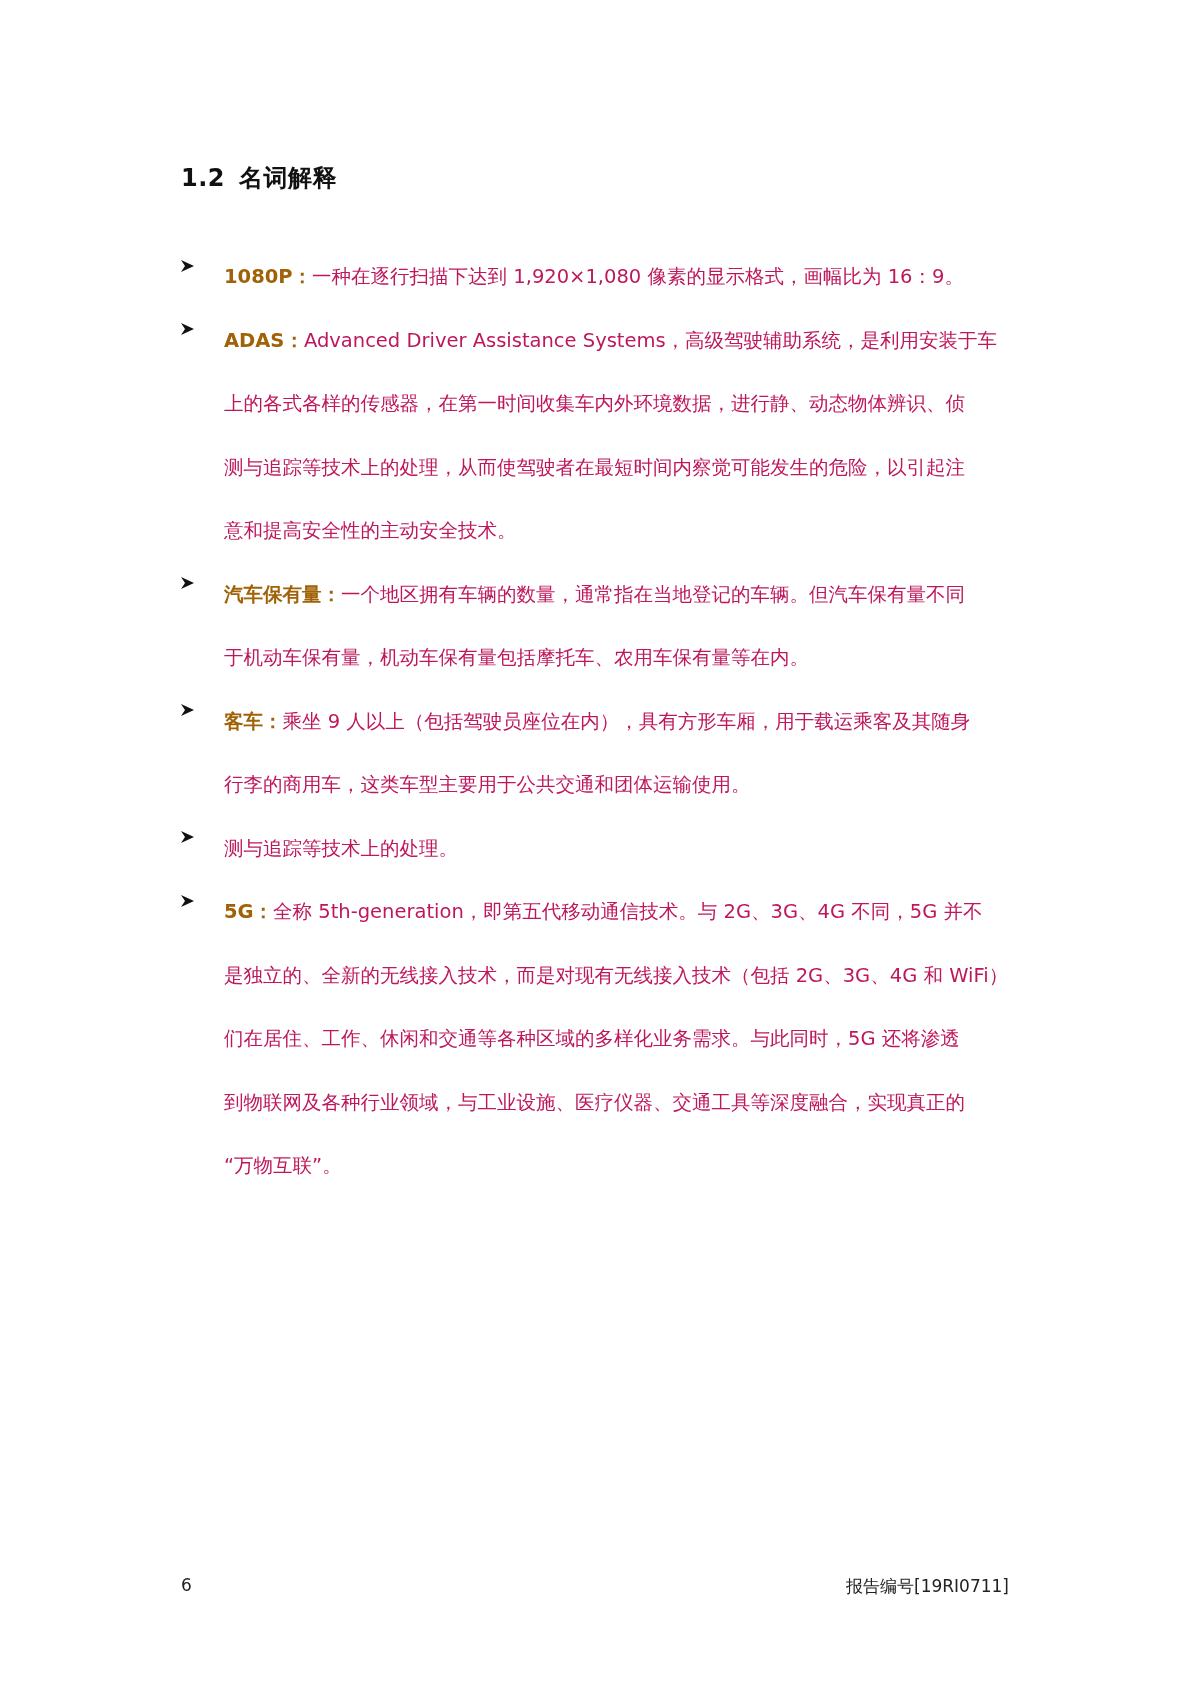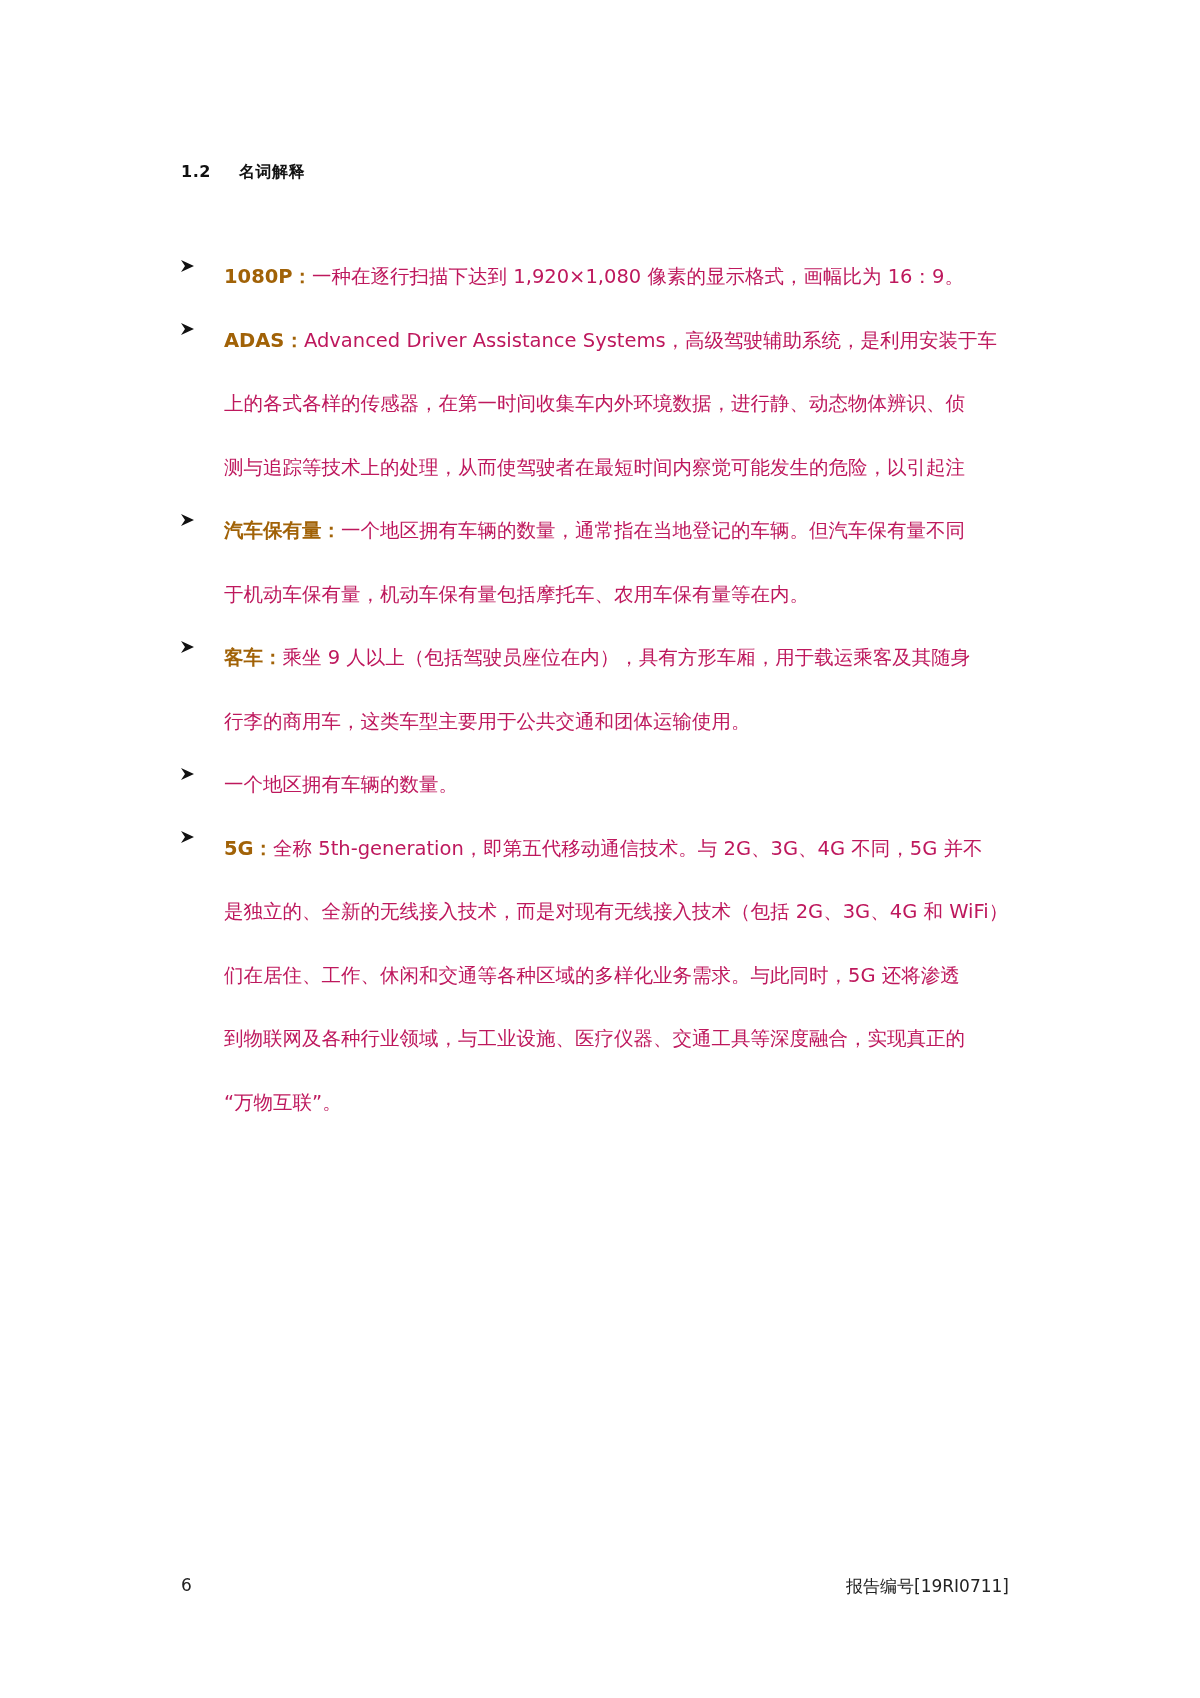--- a/index.html
+++ b/index.html
@@ -19,21 +19,21 @@
       position: absolute;
       left: 0; top: 0;
       width: 1200px;
       height: 1698px;
       background: #fff;
     }
     .section-heading {
       position: absolute;
       left: 181px;
       top: 162px;
-      font-size: 16px;
+      font-size: 24px;
       font-weight: bold;
       color: #111;
       letter-spacing: 0.5px;
       white-space: nowrap;
     }
     .section-heading .num {
       display: inline-block;
       width: 58px;
     }
     .term-list {
@@ -112,20 +112,21 @@
 
     <li class="term-item">
       <span class="bullet">
         <svg viewBox="0 0 13 12">
             <path d="M0 0 L13 6 L0 12 L4 6 Z" fill="#111"></path>
           </svg>
       </span>
       <span class="line"><span class="term">ADAS：</span><span class="body">Advanced Driver Assistance Systems，高级驾驶辅助系统，是利用安装于车</span></span>
       <span class="line body">上的各式各样的传感器，在第一时间收集车内外环境数据，进行静、动态物体辨识、侦</span>
       <span class="line body">测与追踪等技术上的处理，从而使驾驶者在最短时间内察觉可能发生的危险，以引起注</span>
+      <span class="line body">意和提高安全性的主动安全技术。</span>
     </li>
 
     <li class="term-item">
       <span class="bullet">
         <svg viewBox="0 0 13 12">
             <path d="M0 0 L13 6 L0 12 L4 6 Z" fill="#111"></path>
           </svg>
       </span>
       <span class="line"><span class="term">汽车保有量：</span><span class="body">一个地区拥有车辆的数量，通常指在当地登记的车辆。但汽车保有量不同</span></span>
       <span class="line body">于机动车保有量，机动车保有量包括摩托车、农用车保有量等在内。</span>
@@ -140,21 +141,21 @@
       <span class="line"><span class="term">客车：</span><span class="body">乘坐 9 人以上（包括驾驶员座位在内），具有方形车厢，用于载运乘客及其随身</span></span>
       <span class="line body">行李的商用车，这类车型主要用于公共交通和团体运输使用。</span>
     </li>
 
     <li class="term-item">
       <span class="bullet">
         <svg viewBox="0 0 13 12">
             <path d="M0 0 L13 6 L0 12 L4 6 Z" fill="#111"></path>
           </svg>
       </span>
-      <span class="line body">一个地区拥有车辆的数量。</span>
+      <span class="line body">测与追踪等技术上的处理。</span>
     </li>
 
     <li class="term-item">
       <span class="bullet">
         <svg viewBox="0 0 13 12">
             <path d="M0 0 L13 6 L0 12 L4 6 Z" fill="#111"></path>
           </svg>
       </span>
       <span class="line"><span class="term">5G：</span><span class="body">全称 5th-generation，即第五代移动通信技术。与 2G、3G、4G 不同，5G 并不</span></span>
       <span class="line body">是独立的、全新的无线接入技术，而是对现有无线接入技术（包括 2G、3G、4G 和 WiFi）</span>

